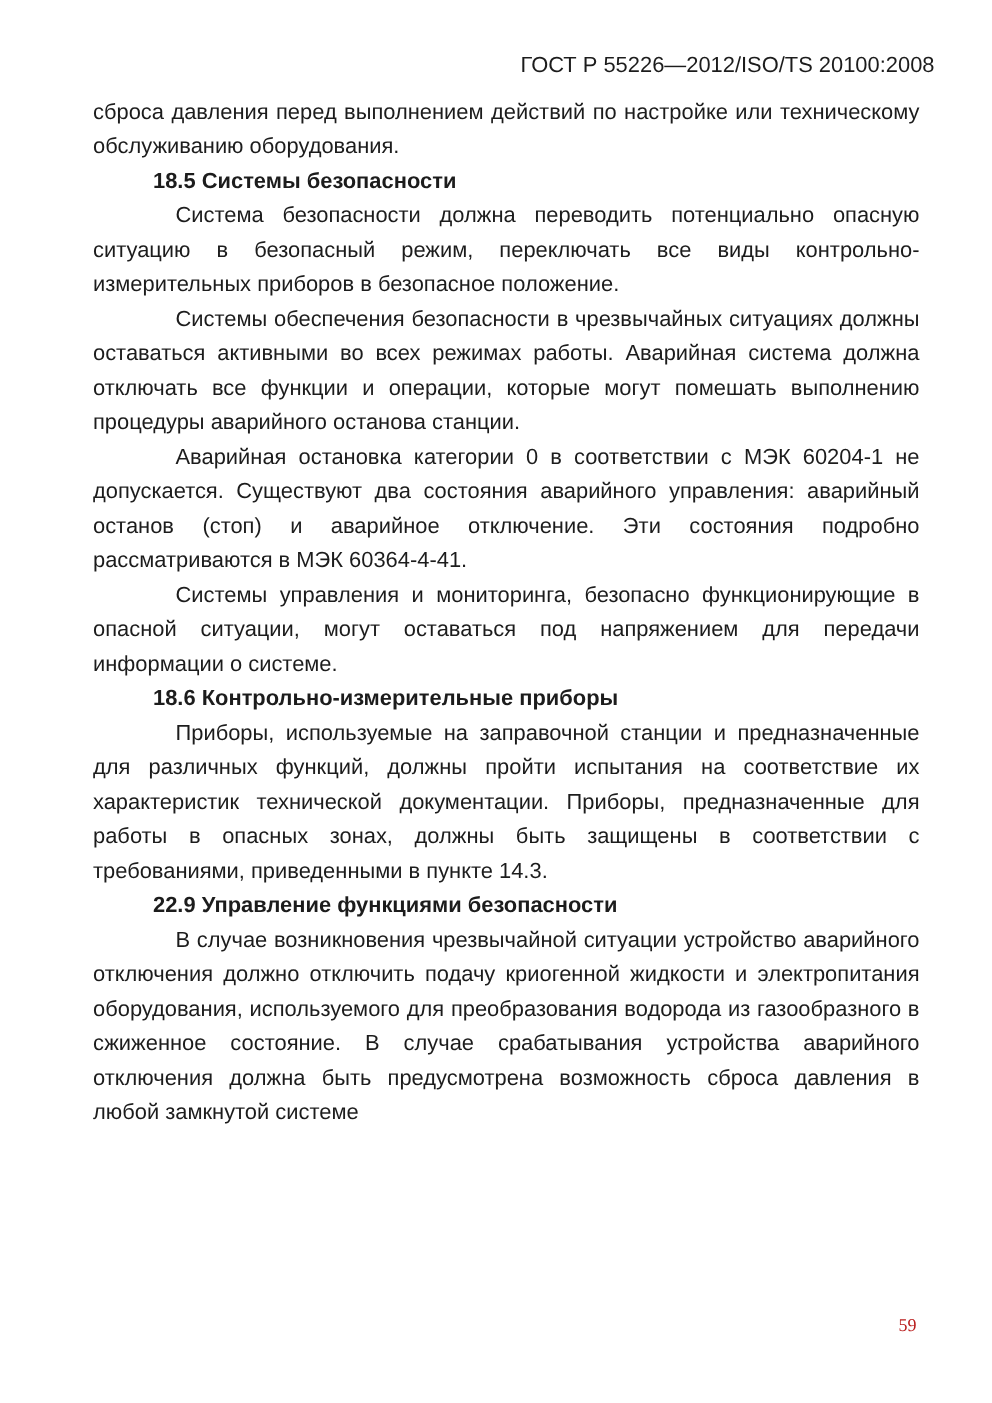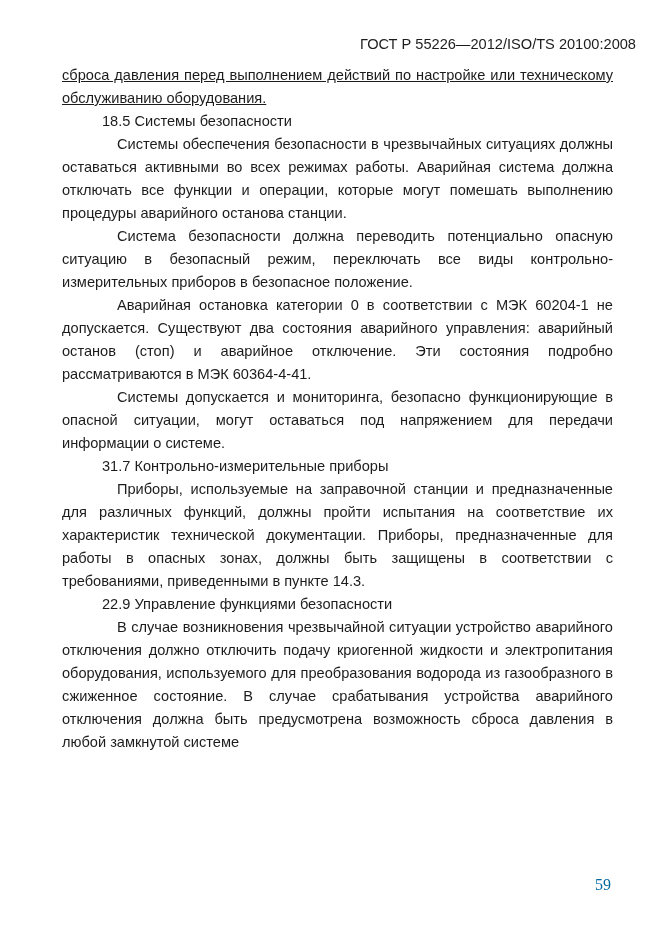--- a/index.html
+++ b/index.html
@@ -12,21 +12,21 @@
     width: 661px;
     height: 935px;
     background: #ffffff;
     overflow: hidden;
     font-family: "Liberation Sans", sans-serif;
     color: #1c1c1c;
   }
   .page-header {
     position: absolute;
     top: 36px;
-    right: 25px;
+    right: 38px;
     font-size: 14.6px;
     line-height: 17px;
     white-space: nowrap;
     color: #1c1c1c;
   }
   .content {
     position: absolute;
     top: 64px;
     left: 62px;
     width: 551px;
@@ -34,49 +34,48 @@
     line-height: 23px;
     text-align: justify;
   }
   .content p.block {
     margin: 0;
     padding: 0;
     text-indent: 55px;
   }
   .content p.continuation {
     text-indent: 0;
-    text-decoration: underline;
   }
   .content p.heading {
-    font-weight: normal;
+    font-weight: bold;
     text-indent: 40px;
     text-align: left;
   }
   .page-number {
     position: absolute;
     top: 876px;
     right: 50px;
     font-family: "Liberation Serif", serif;
-    font-size: 16px;
-    color: #0369a1;
+    font-size: 12px;
+    color: #b91c1c;
   }
 </style>
 </head>
 <body>
 
 <div class="page">
   <div class="page-header">ГОСТ Р 55226—2012/ISO/TS 20100:2008</div>
 
   <main class="content">
       <p class="block continuation">сброса давления перед выполнением действий по настройке или техническому обслуживанию оборудования.</p>
       <p class="block heading">18.5 Системы безопасности</p>
+      <p class="block paragraph">Система безопасности должна переводить потенциально опасную ситуацию в безопасный режим, переключать все виды контрольно-измерительных приборов в безопасное положение.</p>
       <p class="block paragraph">Системы обеспечения безопасности в чрезвычайных ситуациях должны оставаться активными во всех режимах работы. Аварийная система должна отключать все функции и операции, которые могут помешать выполнению процедуры аварийного останова станции.</p>
-      <p class="block paragraph">Система безопасности должна переводить потенциально опасную ситуацию в безопасный режим, переключать все виды контрольно-измерительных приборов в безопасное положение.</p>
       <p class="block paragraph">Аварийная остановка категории 0 в соответствии с МЭК 60204-1 не допускается. Существуют два состояния аварийного управления: аварийный останов (стоп) и аварийное отключение. Эти состояния подробно рассматриваются в МЭК 60364-4-41.</p>
-      <p class="block paragraph">Системы допускается и мониторинга, безопасно функционирующие в опасной ситуации, могут оставаться под напряжением для передачи информации о системе.</p>
-      <p class="block heading">31.7 Контрольно-измерительные приборы</p>
+      <p class="block paragraph">Системы управления и мониторинга, безопасно функционирующие в опасной ситуации, могут оставаться под напряжением для передачи информации о системе.</p>
+      <p class="block heading">18.6 Контрольно-измерительные приборы</p>
       <p class="block paragraph">Приборы, используемые на заправочной станции и предназначенные для различных функций, должны пройти испытания на соответствие их характеристик технической документации. Приборы, предназначенные для работы в опасных зонах, должны быть защищены в соответствии с требованиями, приведенными в пункте 14.3.</p>
       <p class="block heading">22.9 Управление функциями безопасности</p>
       <p class="block paragraph">В случае возникновения чрезвычайной ситуации устройство аварийного отключения должно отключить подачу криогенной жидкости и электропитания оборудования, используемого для преобразования водорода из газообразного в сжиженное состояние. В случае срабатывания устройства аварийного отключения должна быть предусмотрена возможность сброса давления в любой замкнутой системе</p>
     </main>
 
   <div class="page-number">59</div>
 </div>
 
 </body></html>

